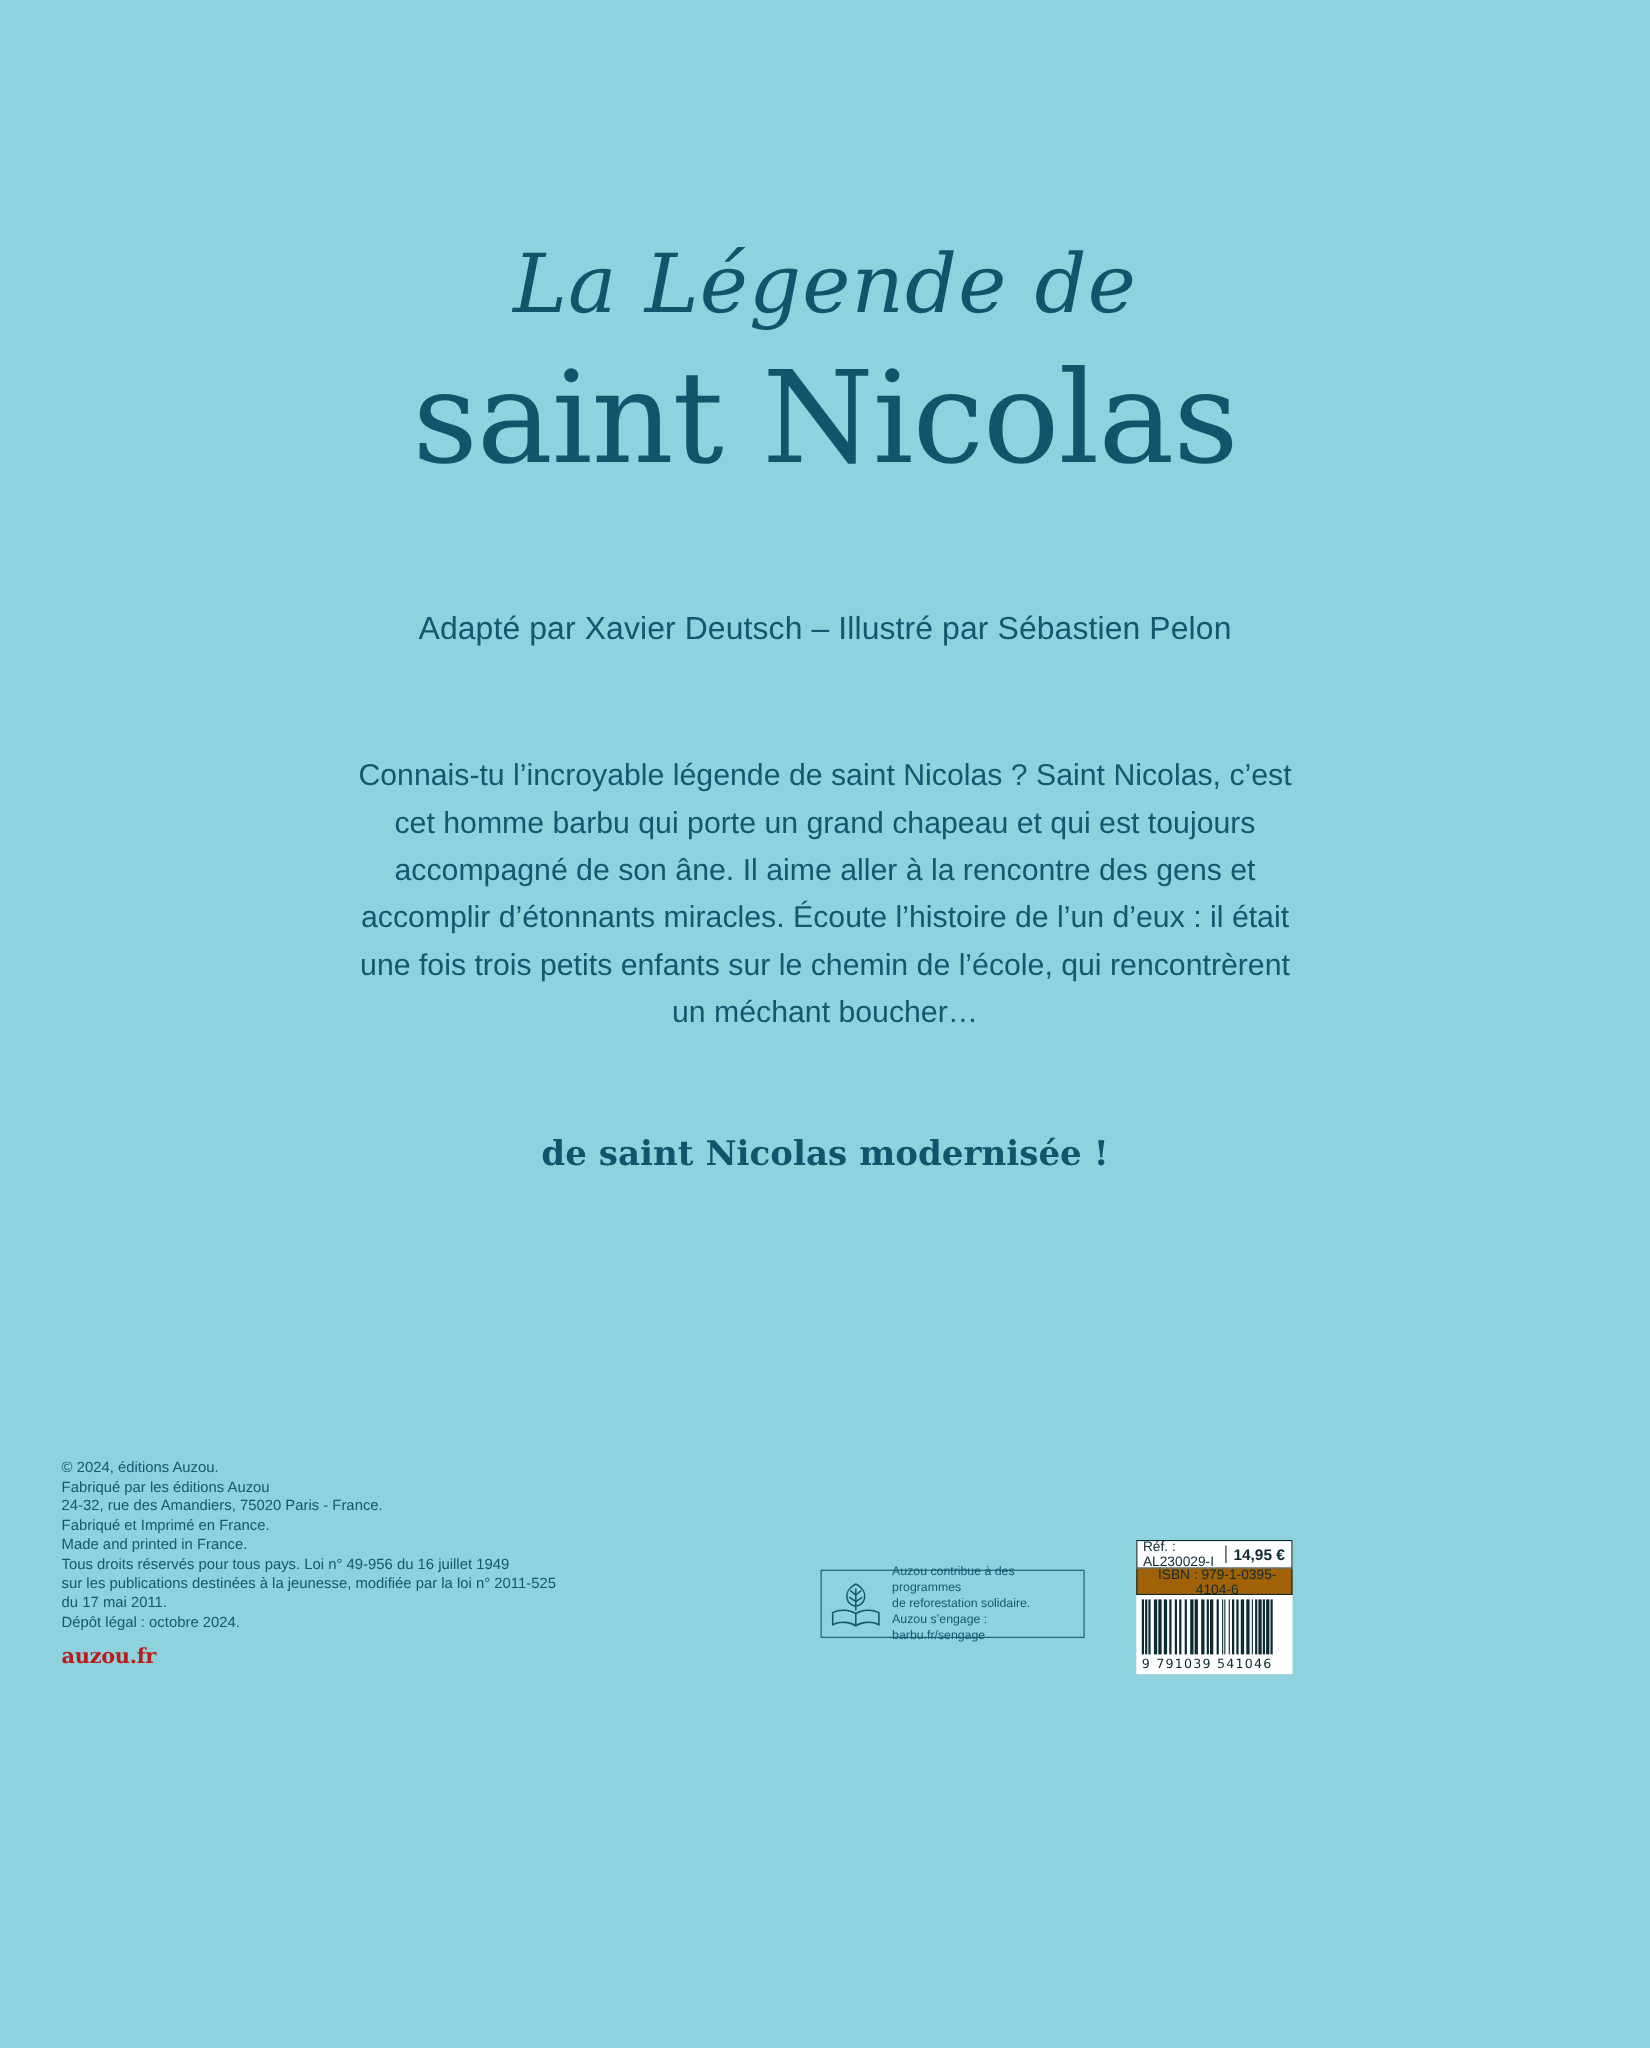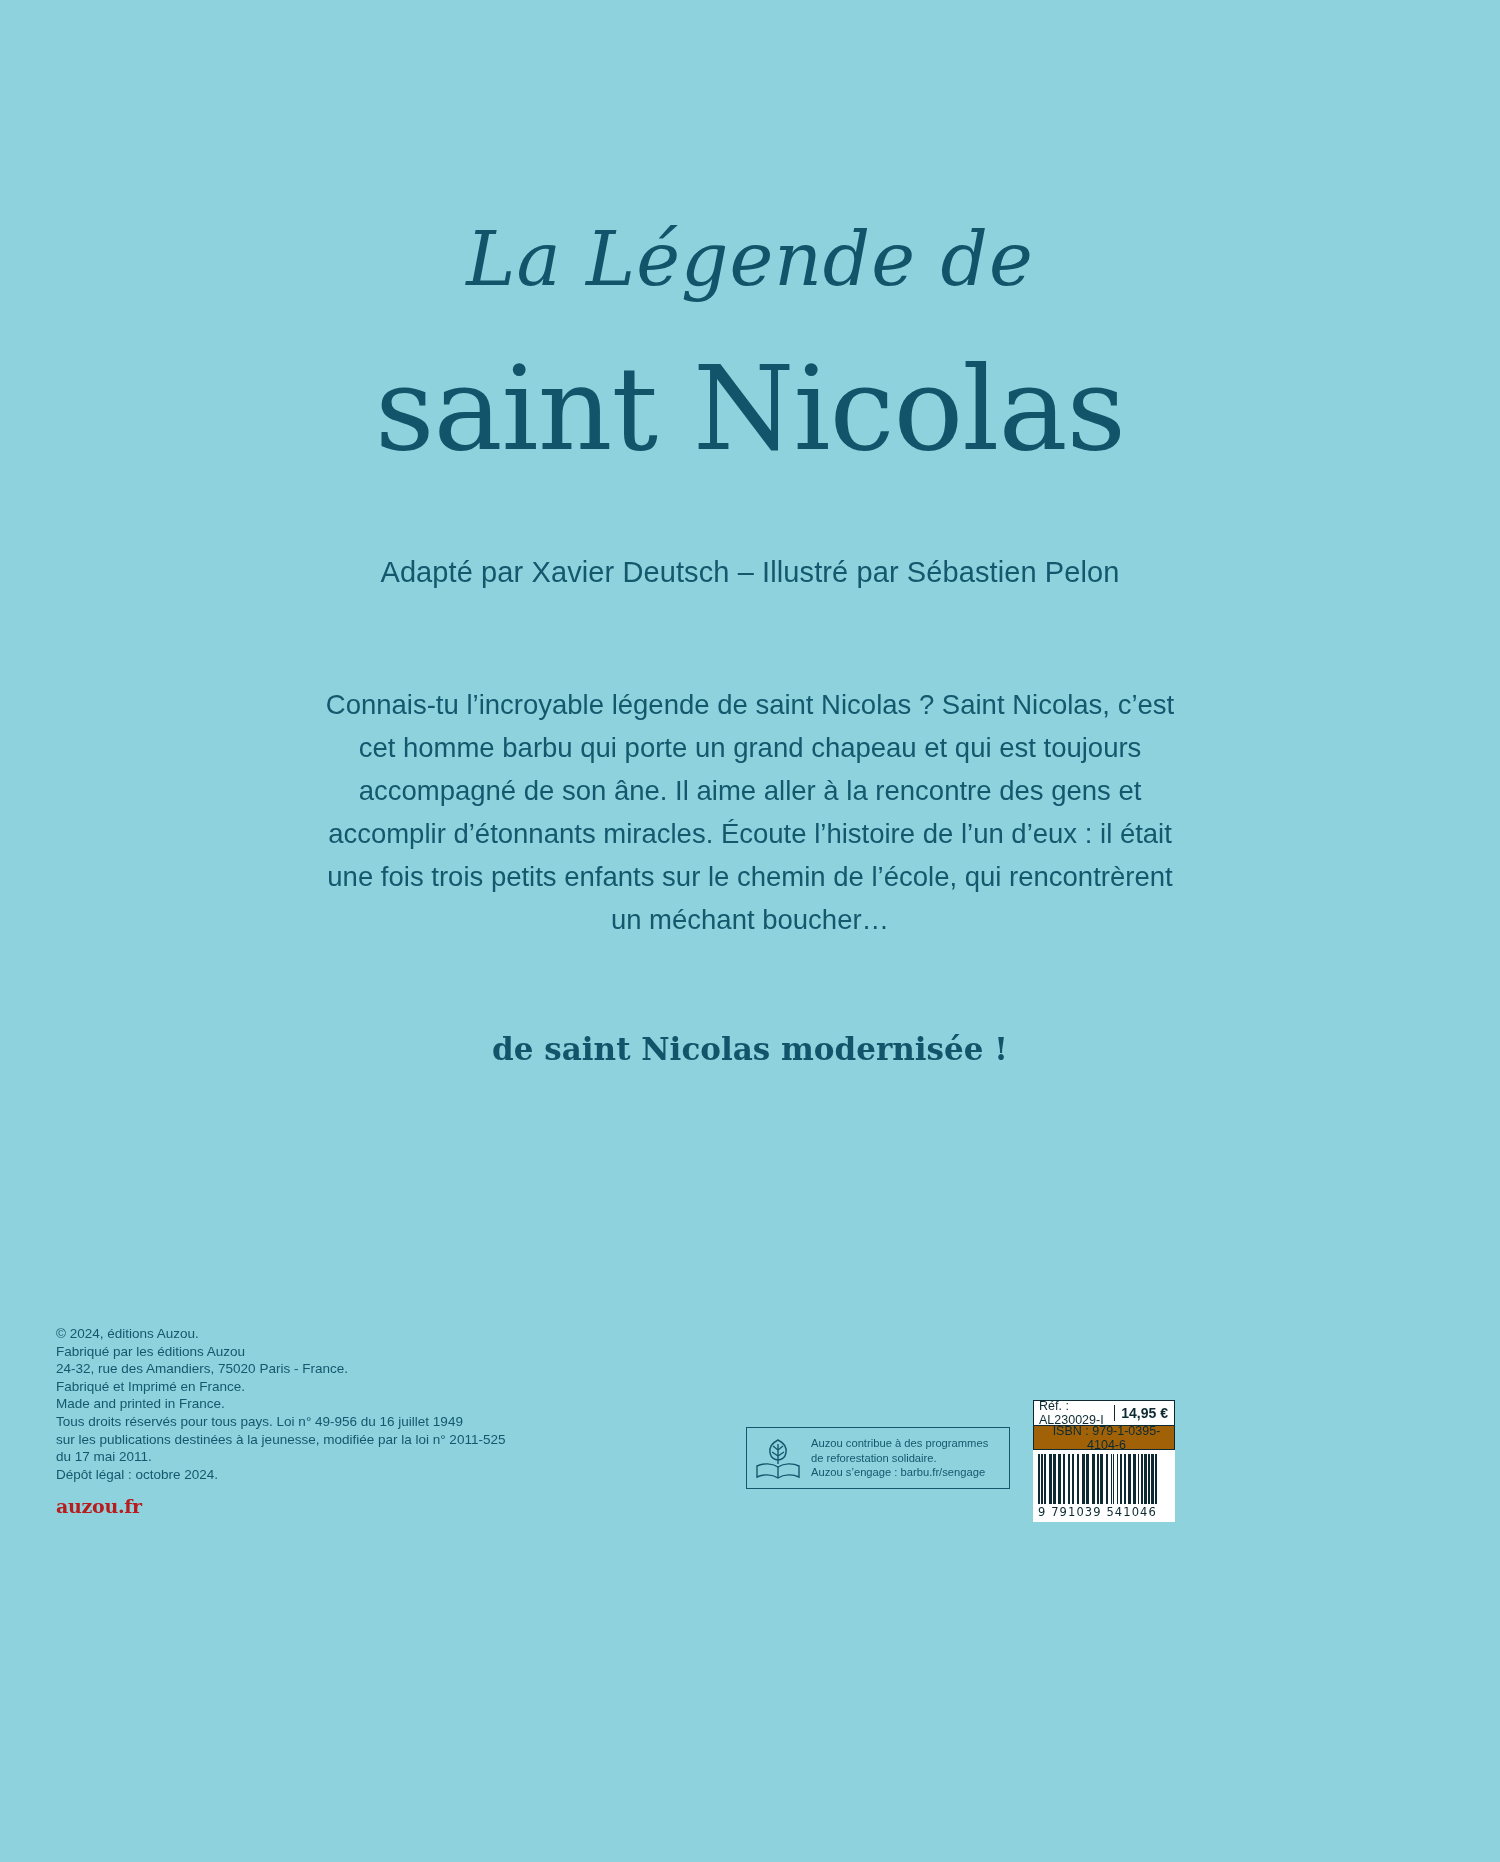--- a/index.html
+++ b/index.html
@@ -39,21 +39,20 @@
     top: 320px;
     left: 0;
     width: 1500px;
     text-align: center;
     font-family: "DejaVu Serif", serif;
     font-size: 116px;
     font-weight: 400;
     color: #12556b;
     line-height: 1.05;
     letter-spacing: -1px;
-    margin-top: 28px;
   }
 
   
   .credits {
     position: absolute;
     top: 556px;
     left: 0;
     width: 1500px;
     text-align: center;
     font-size: 29px;
@@ -108,21 +107,21 @@
     font-size: 19px;
     color: #b91c1c;
     letter-spacing: -0.3px;
   }
 
   
   .eco-badge {
     position: absolute;
     left: 746px;
     top: 1427px;
-    width: 264px;
+    width: 240px;
     height: 62px;
     border: 1.6px solid #14586e;
     background: transparent;
     display: flex;
     align-items: center;
     box-sizing: border-box;
   }
   .eco-logo {
     width: 62px;
     height: 60px;

